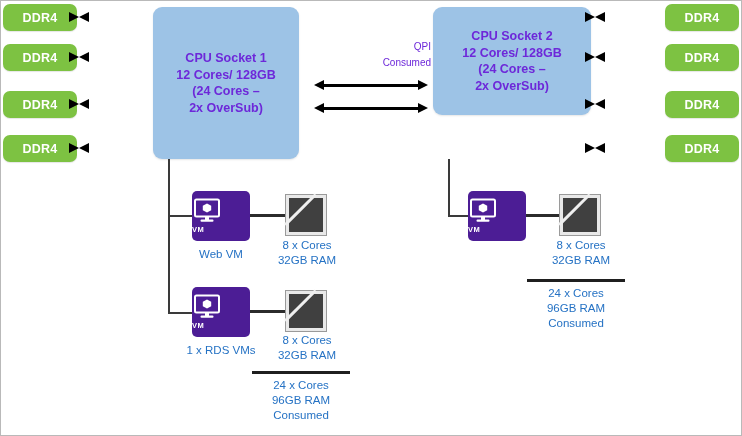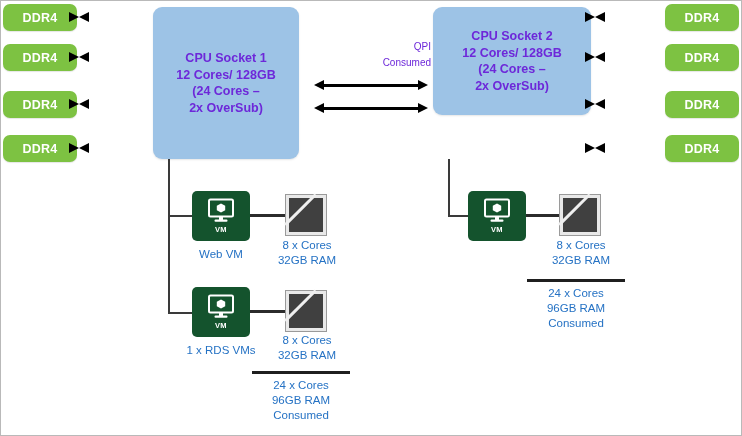--- a/index.html
+++ b/index.html
@@ -67,24 +67,24 @@
     font-size:10px;
     line-height:16px;
     text-align:right;
     width:120px;
   }
 
   
   .vm-icon{
     position:absolute;
     width:58px;height:50px;
-    background:#14532d;
+    background:#4c1d95;
     border-radius:5px;
     display:flex;flex-direction:column;
-    align-items:center;justify-content:center;
+    align-items:flex-start;justify-content:center;
   }
   .vm-icon .vm-text{
     color:#ffffff;font-size:7.5px;font-weight:bold;letter-spacing:.4px;
     margin-top:1px;
   }
 
   
   .chip{
     position:absolute;
     width:40px;height:40px;

